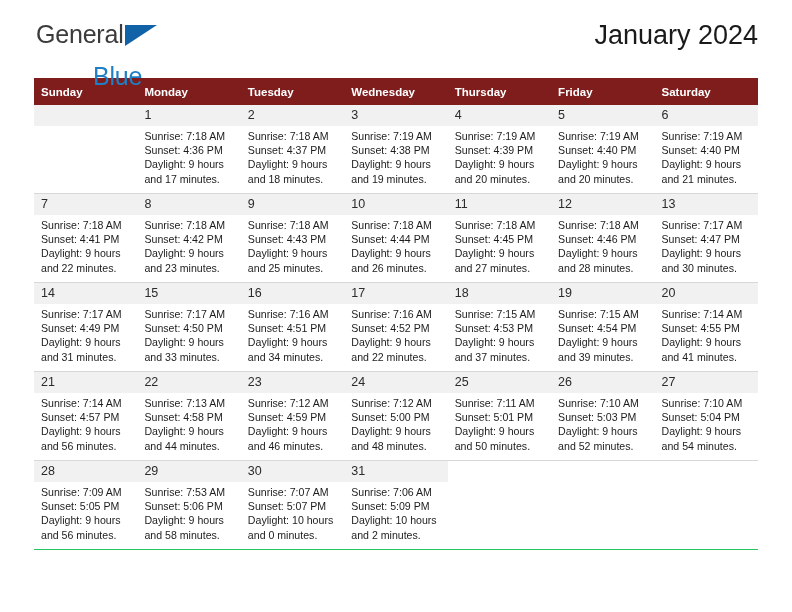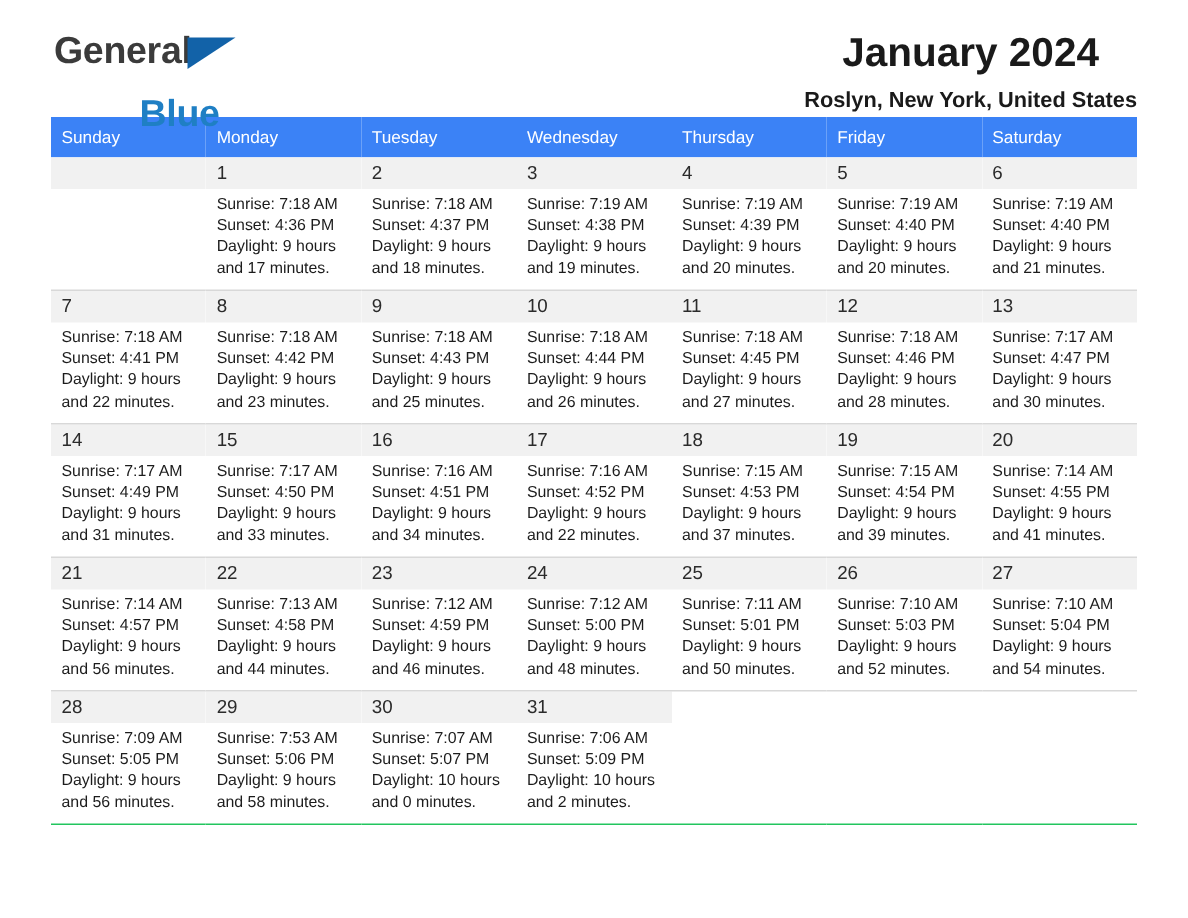--- a/index.html
+++ b/index.html
@@ -19,21 +19,20 @@
     width: 792px;
     height: 612px;
     box-sizing: border-box;
     padding: 0 34px;
   }
 
   
   .topbar {
     position: relative;
     height: 78px;
-    font-weight: bold;
   }
   .logo {
     position: absolute;
     left: 2px;
     top: 22px;
     width: 180px;
     height: 52px;
   }
   .logo-general {
     position: absolute;
@@ -82,24 +81,24 @@
     white-space: nowrap;
   }
 
   
   table.cal {
     width: 724px;
     border-collapse: collapse;
     table-layout: fixed;
   }
   table.cal th {
-    background: #3b82f6;
+    background: #7f1d1d;
     color: #ffffff;
     font-size: 11.5px;
-    font-weight: normal;
+    font-weight: bold;
     text-align: left;
     padding: 5px 0 5px 7px;
     height: 17px;
     border: none;
   }
   td.daycell {
     vertical-align: top;
     padding: 0;
     height: 88px;
     border: none;
@@ -142,21 +141,20 @@
   <div class="topbar">
 
     <div class="logo">
       <span class="logo-general">General</span>
       <span class="logo-tri"></span>
       <span class="logo-blue">Blue</span>
     </div>
 
     <div class="titleblock">
       <div class="cal-title">January 2024</div>
-      <div class="cal-sub">Roslyn, New York, United States</div>
     </div>
 
   </div>
 
   <table class="cal">
     <thead>
       <tr id="weekday-row">
           <th>Sunday</th>
           <th>Monday</th>
           <th>Tuesday</th>

